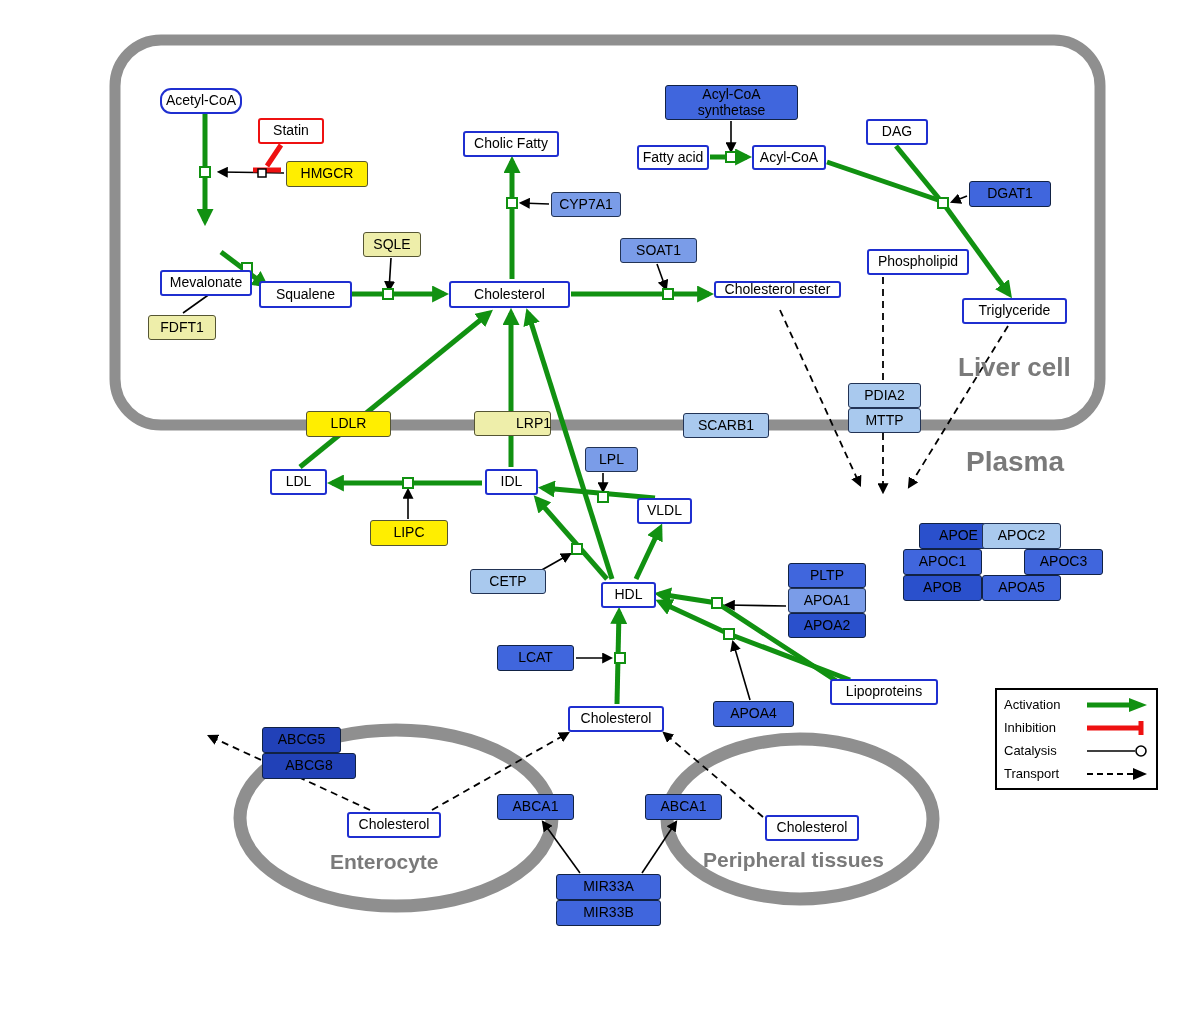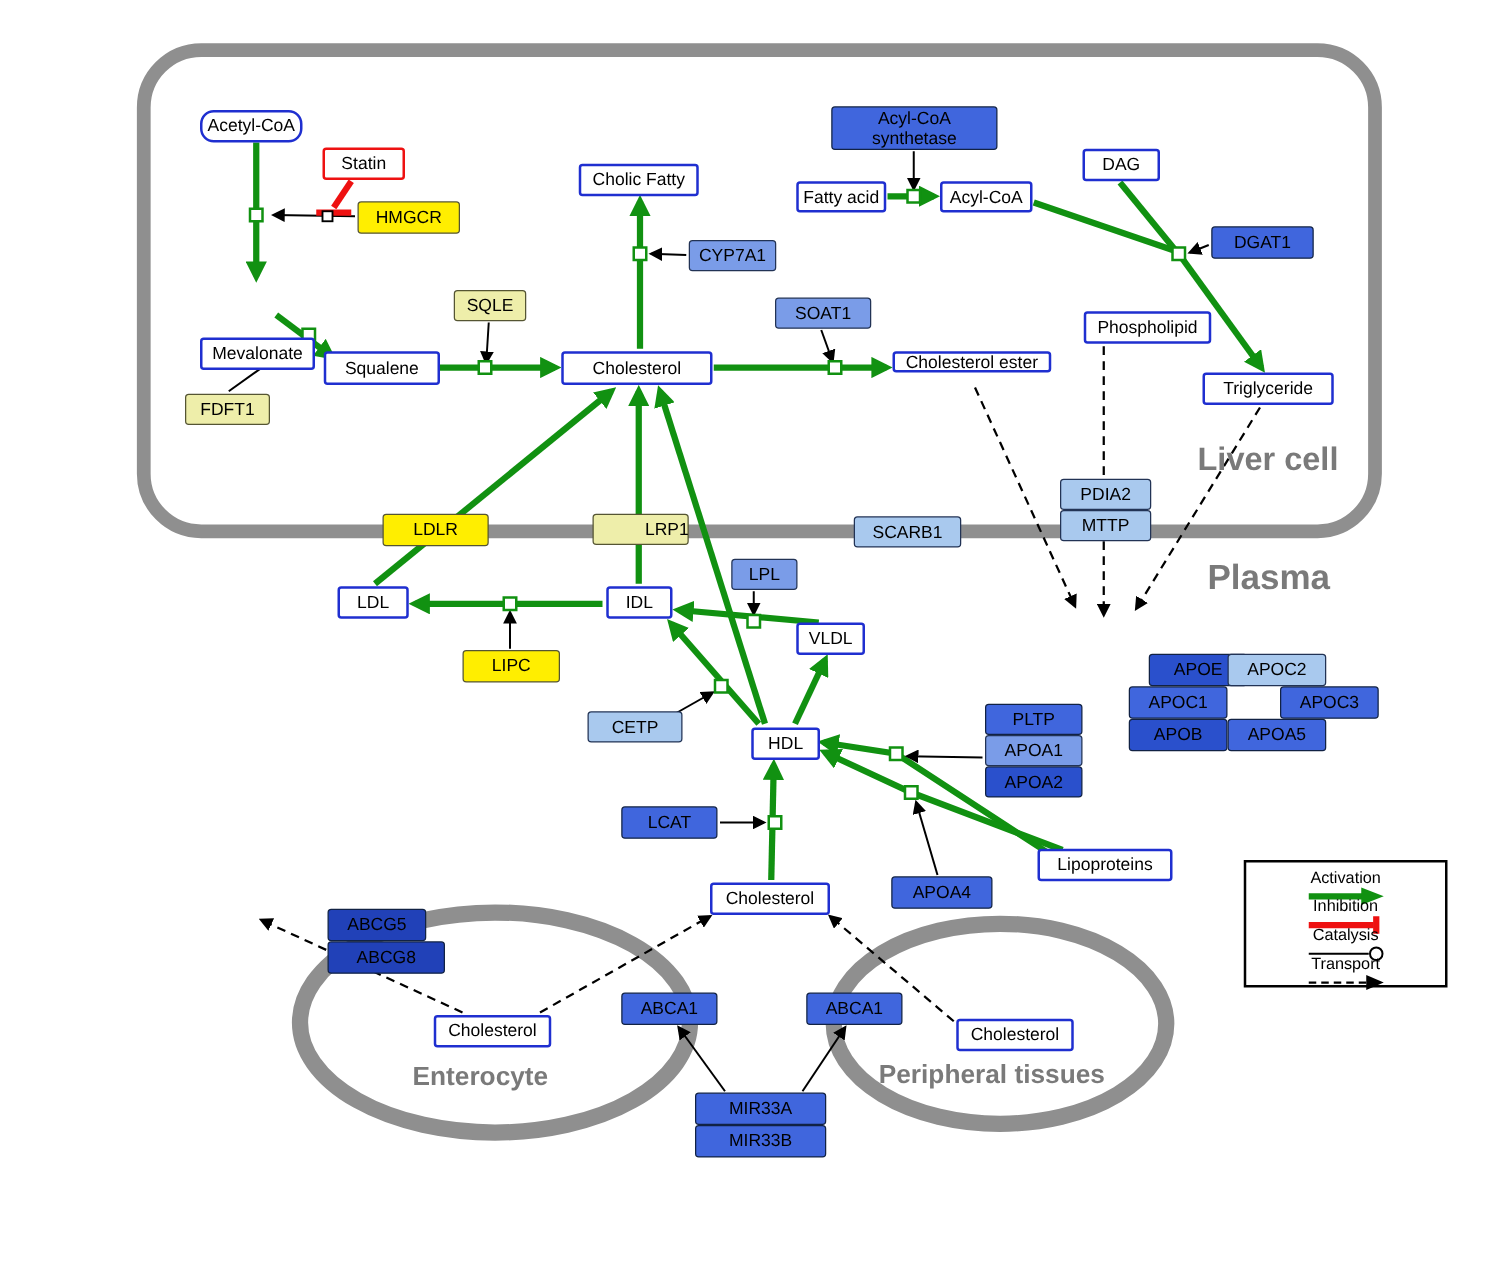--- a/index.html
+++ b/index.html
@@ -20,21 +20,21 @@
   .bd{background:#2a50cc;border:1px solid #112244;}
   .bx{background:#2141b8;border:1px solid #112244;}
   .region-label{position:absolute;font-weight:bold;color:#7a7a7a;}
   #liver-label{left:958px;top:352px;font-size:26px;}
   #plasma-label{left:966px;top:446px;font-size:28px;}
   #enterocyte-label{left:330px;top:850px;font-size:21px;}
   #peripheral-label{left:703px;top:848px;font-size:21px;}
   #legend{position:absolute;left:995px;top:688px;width:163px;height:102px;
           border:2px solid #000;background:#fff;box-sizing:border-box;
           display:flex;flex-direction:column;justify-content:space-around;padding:3px 7px;}
-  .legend-row{display:flex;align-items:center;justify-content:space-between;height:22px;flex-direction:column;}
+  .legend-row{display:flex;align-items:center;justify-content:space-between;height:22px;}
   .legend-label{font-size:13px;color:#000;}
   .legend-sym svg{display:block;}
 </style>
 </head>
 <body>
 
 <div id="canvas">
   <svg id="edge-layer" width="1200" height="1013">
       <defs>
 <marker id="mg" viewBox="0 0 10 10" refX="7" refY="5" markerWidth="3.4" markerHeight="3.4" orient="auto" markerUnits="strokeWidth">

